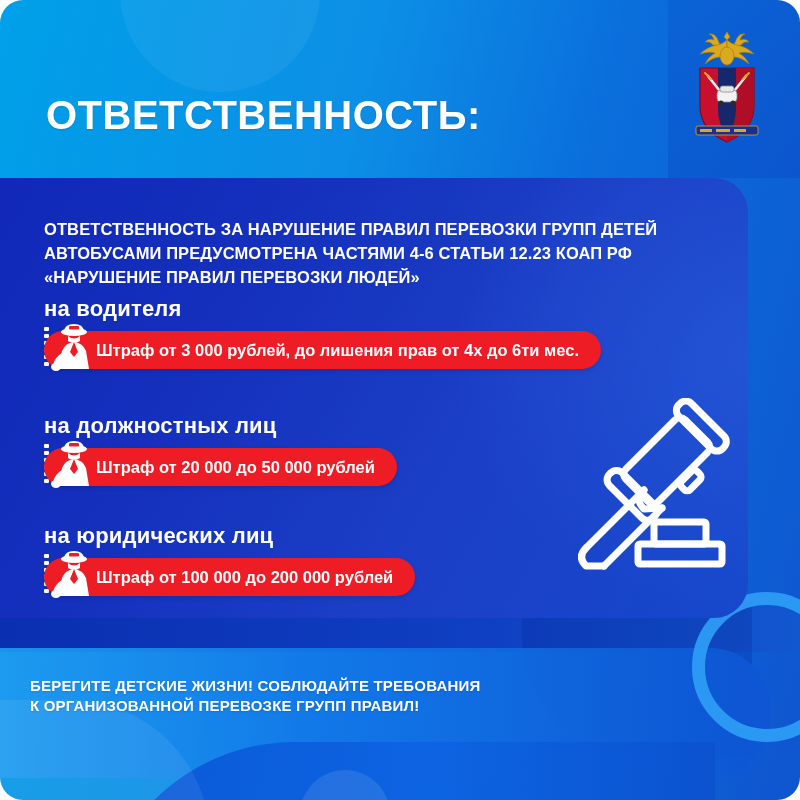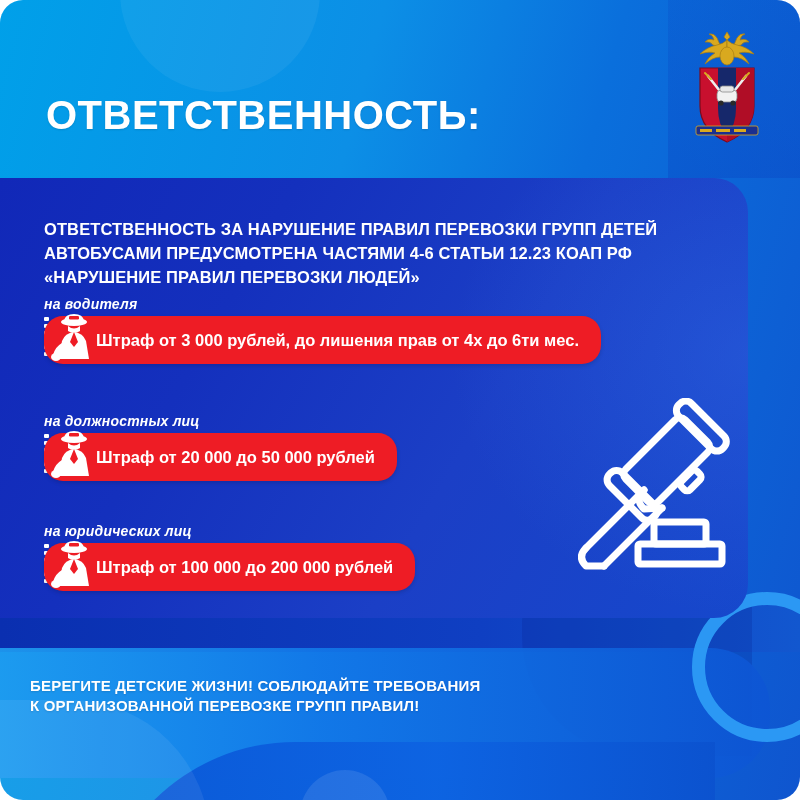--- a/index.html
+++ b/index.html
@@ -107,43 +107,43 @@
     color:#ffffff; font-size:16.5px; font-weight:bold;
     line-height:1.45; letter-spacing:0.1px;margin-top:8px;
   }
 
   .section { position:absolute; left:44px; }
   .sec1 { top:118px; }
   .sec2 { top:235px; }
   .sec3 { top:345px; }
 
   .sec-label{
-    color:#ffffff; font-size:14px; font-weight:bold;
-    margin-bottom:9px; letter-spacing:0.2px;font-style:italic;
+    color:#ffffff; font-size:22px; font-weight:bold;
+    margin-bottom:9px; letter-spacing:0.2px;
   }
 
   .pill-row{ position:relative; display:flex; align-items:center; height:38px; }
 
   .dots{
     position:absolute; left:0; top:-4px;
     width:8px; height:36px;
   }
   .dots span{
     display:block; width:5px; height:4px; margin-bottom:3px;
     background:#ffffff; border-radius:1px;
   }
 
   .cop{
     position:absolute; left:6px; top:-12px;
     width:48px; height:58px; z-index:3;
   }
 
   .pill{
     position:relative; display:inline-flex; align-items:center;
-    height:48px;
+    height:38px;
     background:#ee1c25;
     border-radius:19px;
     padding-left:52px; padding-right:22px;
     color:#ffffff; font-size:16.5px; font-weight:bold;
     white-space:nowrap;
     box-shadow:0 2px 4px rgba(0,0,0,0.14);
   }
 
   .gavel{
     position:absolute; left:578px; top:398px;

